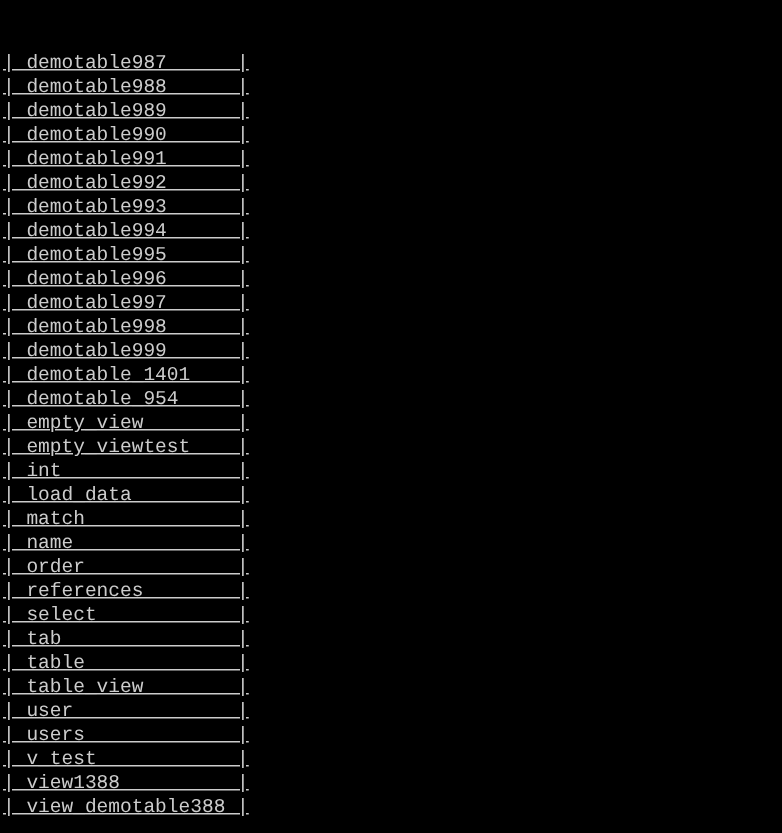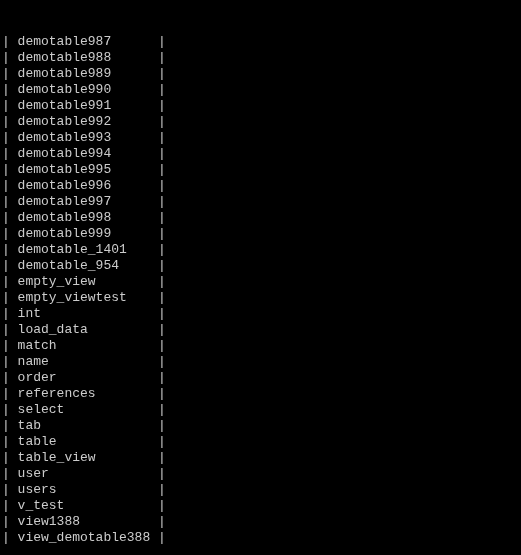--- a/index.html
+++ b/index.html
@@ -11,20 +11,21 @@
       font-size: 13px;
       line-height: 16px;
       width: 521px;
     }
     .terminal {
       padding: 2px 2px;
       white-space: pre;
     }
     .row {
       white-space: pre;
+      text-decoration: underline;
     }
   </style>
 </head>
 <body>
 
 <div class="terminal">
   <div id="rows-container"><div class="row">| demotable987      |</div><div class="row">| demotable988      |</div><div class="row">| demotable989      |</div><div class="row">| demotable990      |</div><div class="row">| demotable991      |</div><div class="row">| demotable992      |</div><div class="row">| demotable993      |</div><div class="row">| demotable994      |</div><div class="row">| demotable995      |</div><div class="row">| demotable996      |</div><div class="row">| demotable997      |</div><div class="row">| demotable998      |</div><div class="row">| demotable999      |</div><div class="row">| demotable_1401    |</div><div class="row">| demotable_954     |</div><div class="row">| empty_view        |</div><div class="row">| empty_viewtest    |</div><div class="row">| int               |</div><div class="row">| load_data         |</div><div class="row">| match             |</div><div class="row">| name              |</div><div class="row">| order             |</div><div class="row">| references        |</div><div class="row">| select            |</div><div class="row">| tab               |</div><div class="row">| table             |</div><div class="row">| table_view        |</div><div class="row">| user              |</div><div class="row">| users             |</div><div class="row">| v_test            |</div><div class="row">| view1388          |</div><div class="row">| view_demotable388 |</div></div>
   
   
 </div>

